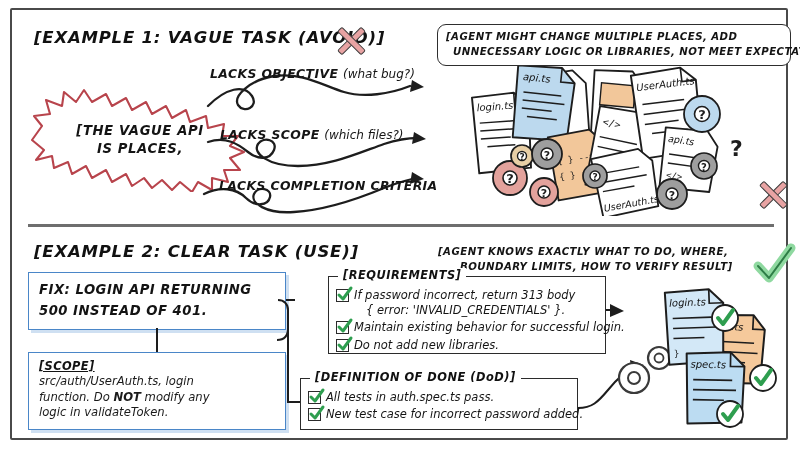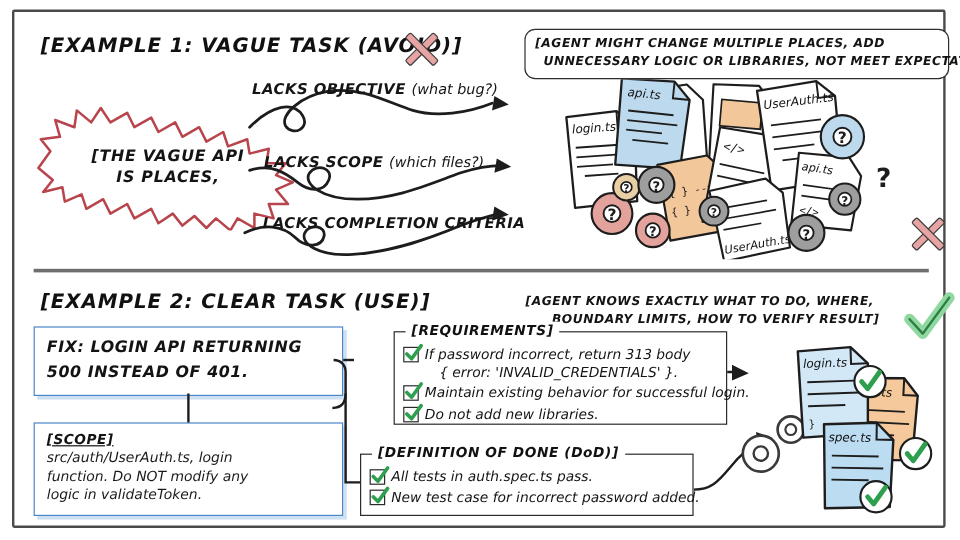--- a/index.html
+++ b/index.html
@@ -93,21 +93,21 @@
   }
   #scopebox{left:16px;top:342px;width:258px;height:78px;}
   #scopebox .hd{
     font-size:11.4px;font-weight:700;font-style:italic;letter-spacing:.4px;color:#131313;
     line-height:15px;
     text-decoration:underline;
   }
   #scopebox .bd{
     font-size:11.6px;font-style:italic;color:#1a1a1a;line-height:15.6px;
   }
-  #scopebox .bd b{font-weight:400;font-style:italic;}
+  #scopebox .bd b{font-weight:700;font-style:italic;}
 
   
   .panel{
     position:absolute;border:1.7px solid #2b2b2b;box-sizing:border-box;background:#fff;
   }
   .panel .legend{
     position:absolute;top:-9px;left:9px;background:#fff;padding:0 5px;
     font-size:11.4px;font-weight:700;font-style:italic;letter-spacing:.5px;color:#111;
     white-space:nowrap;
   }

